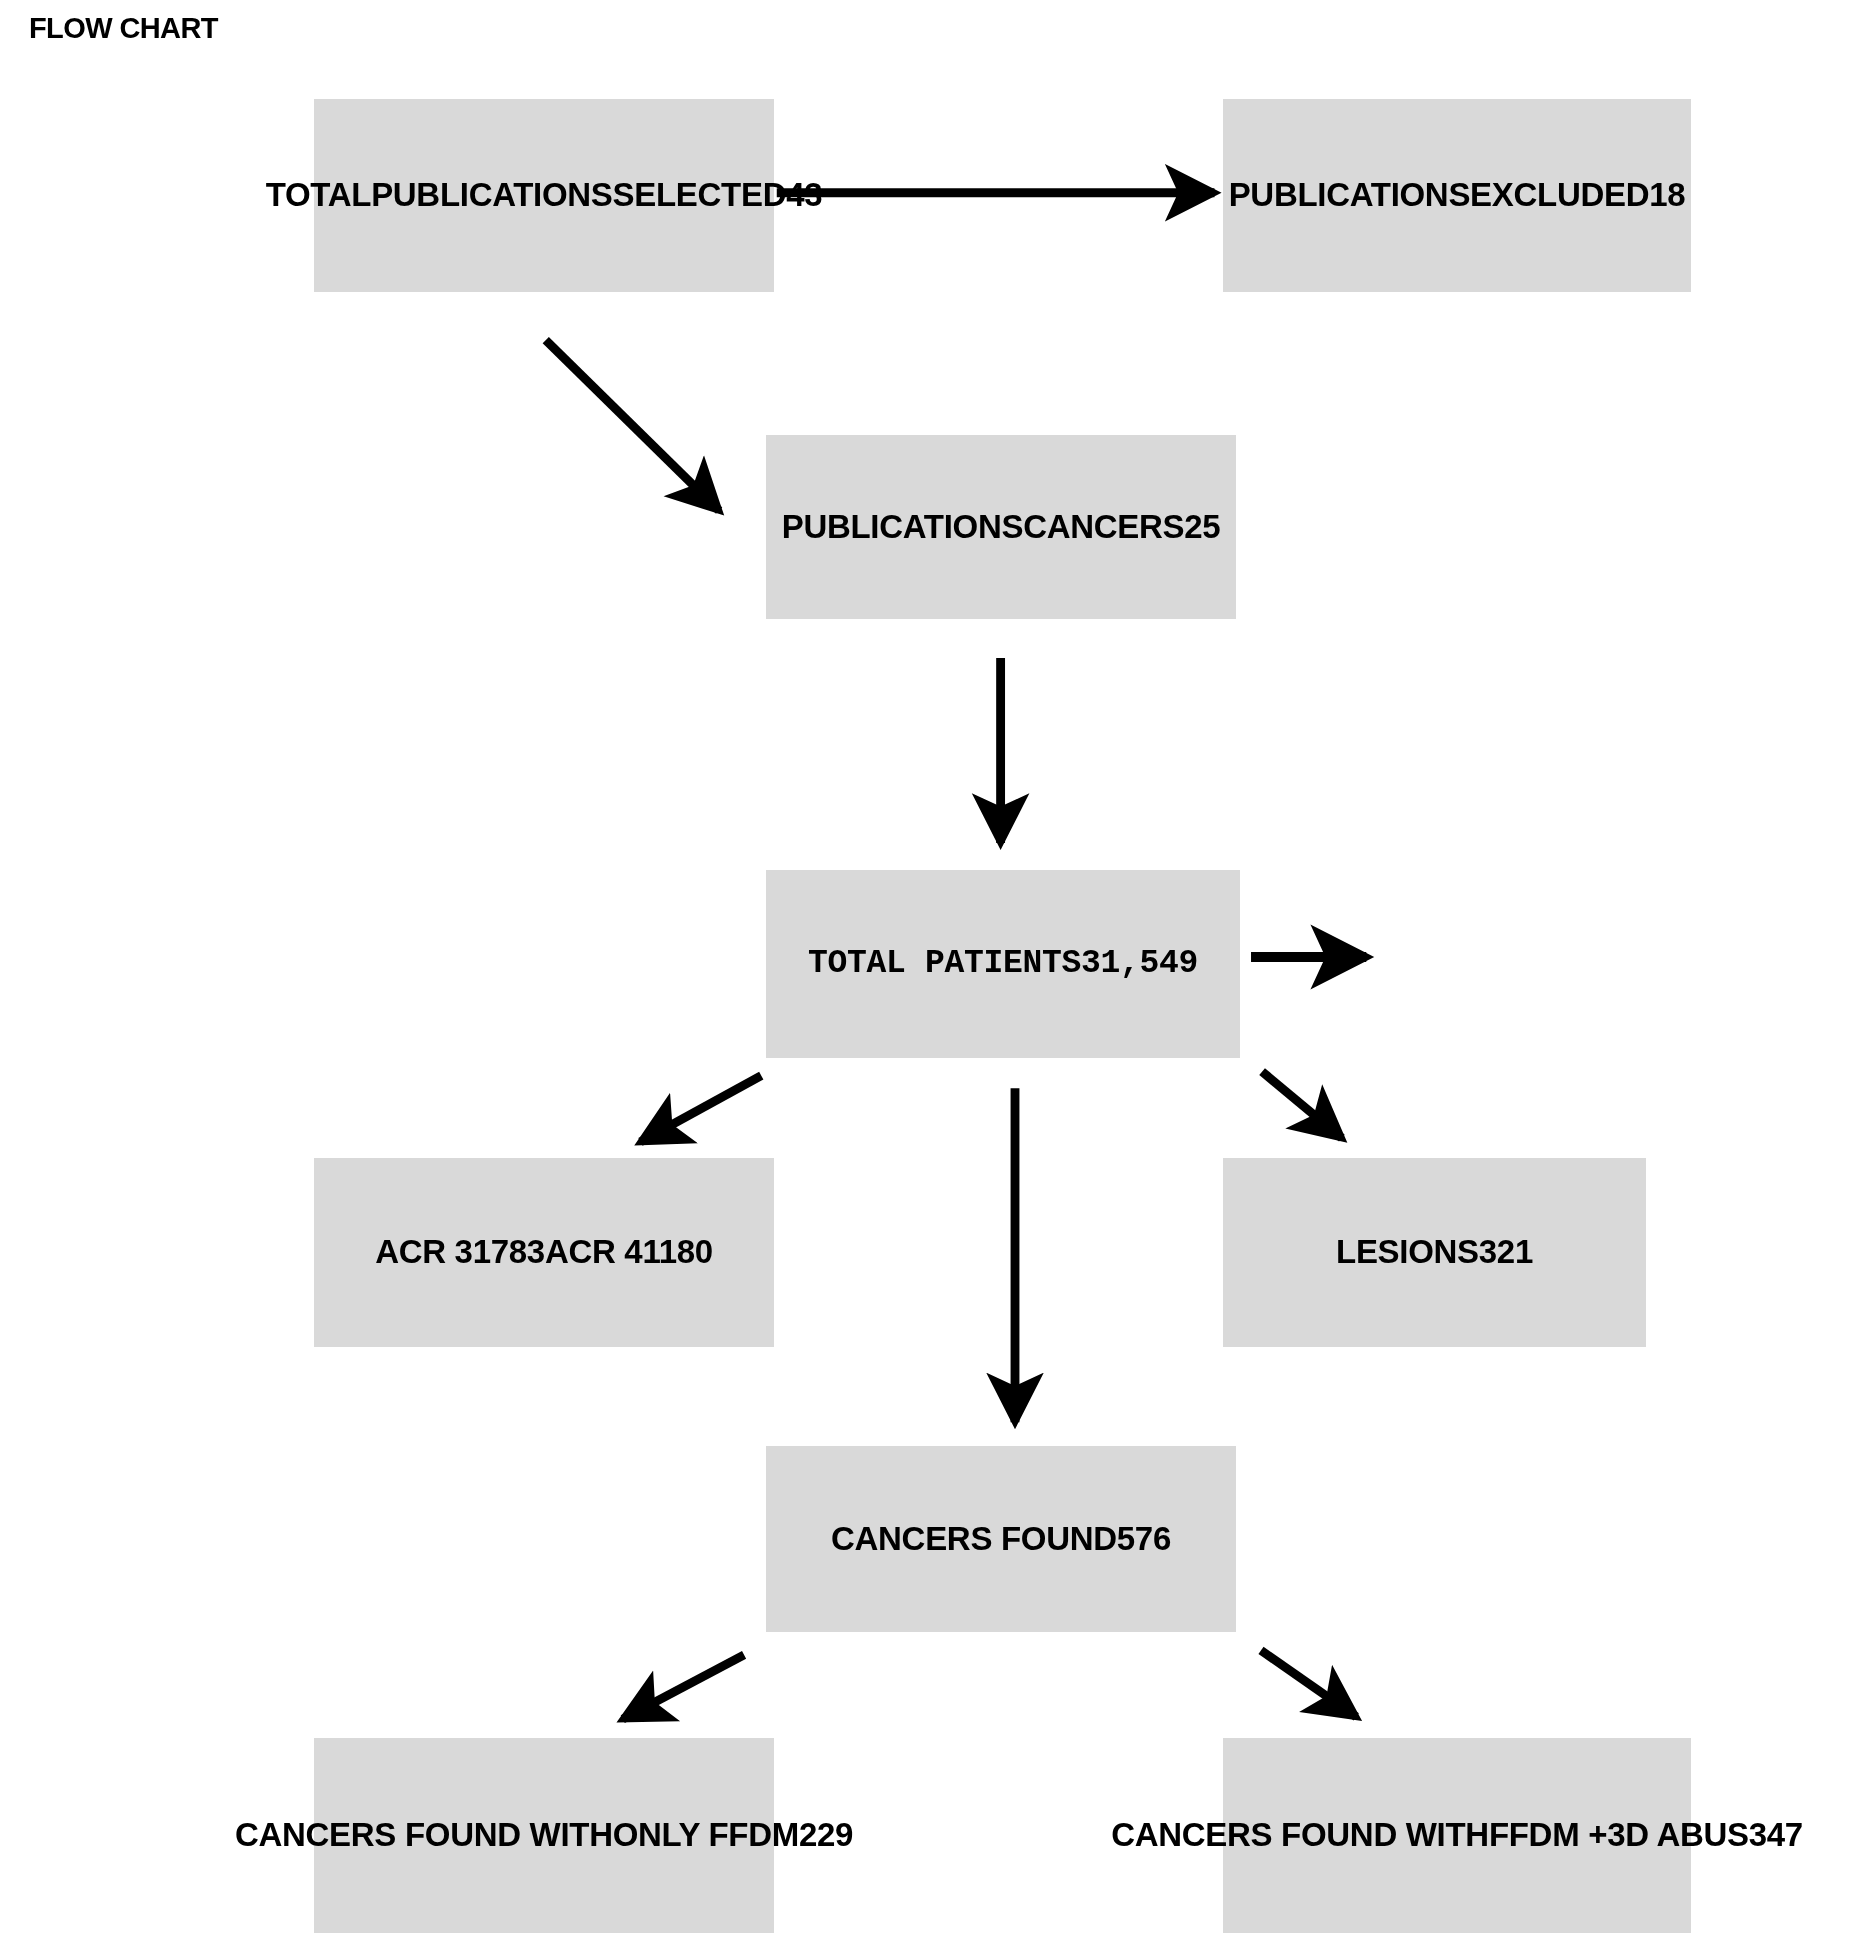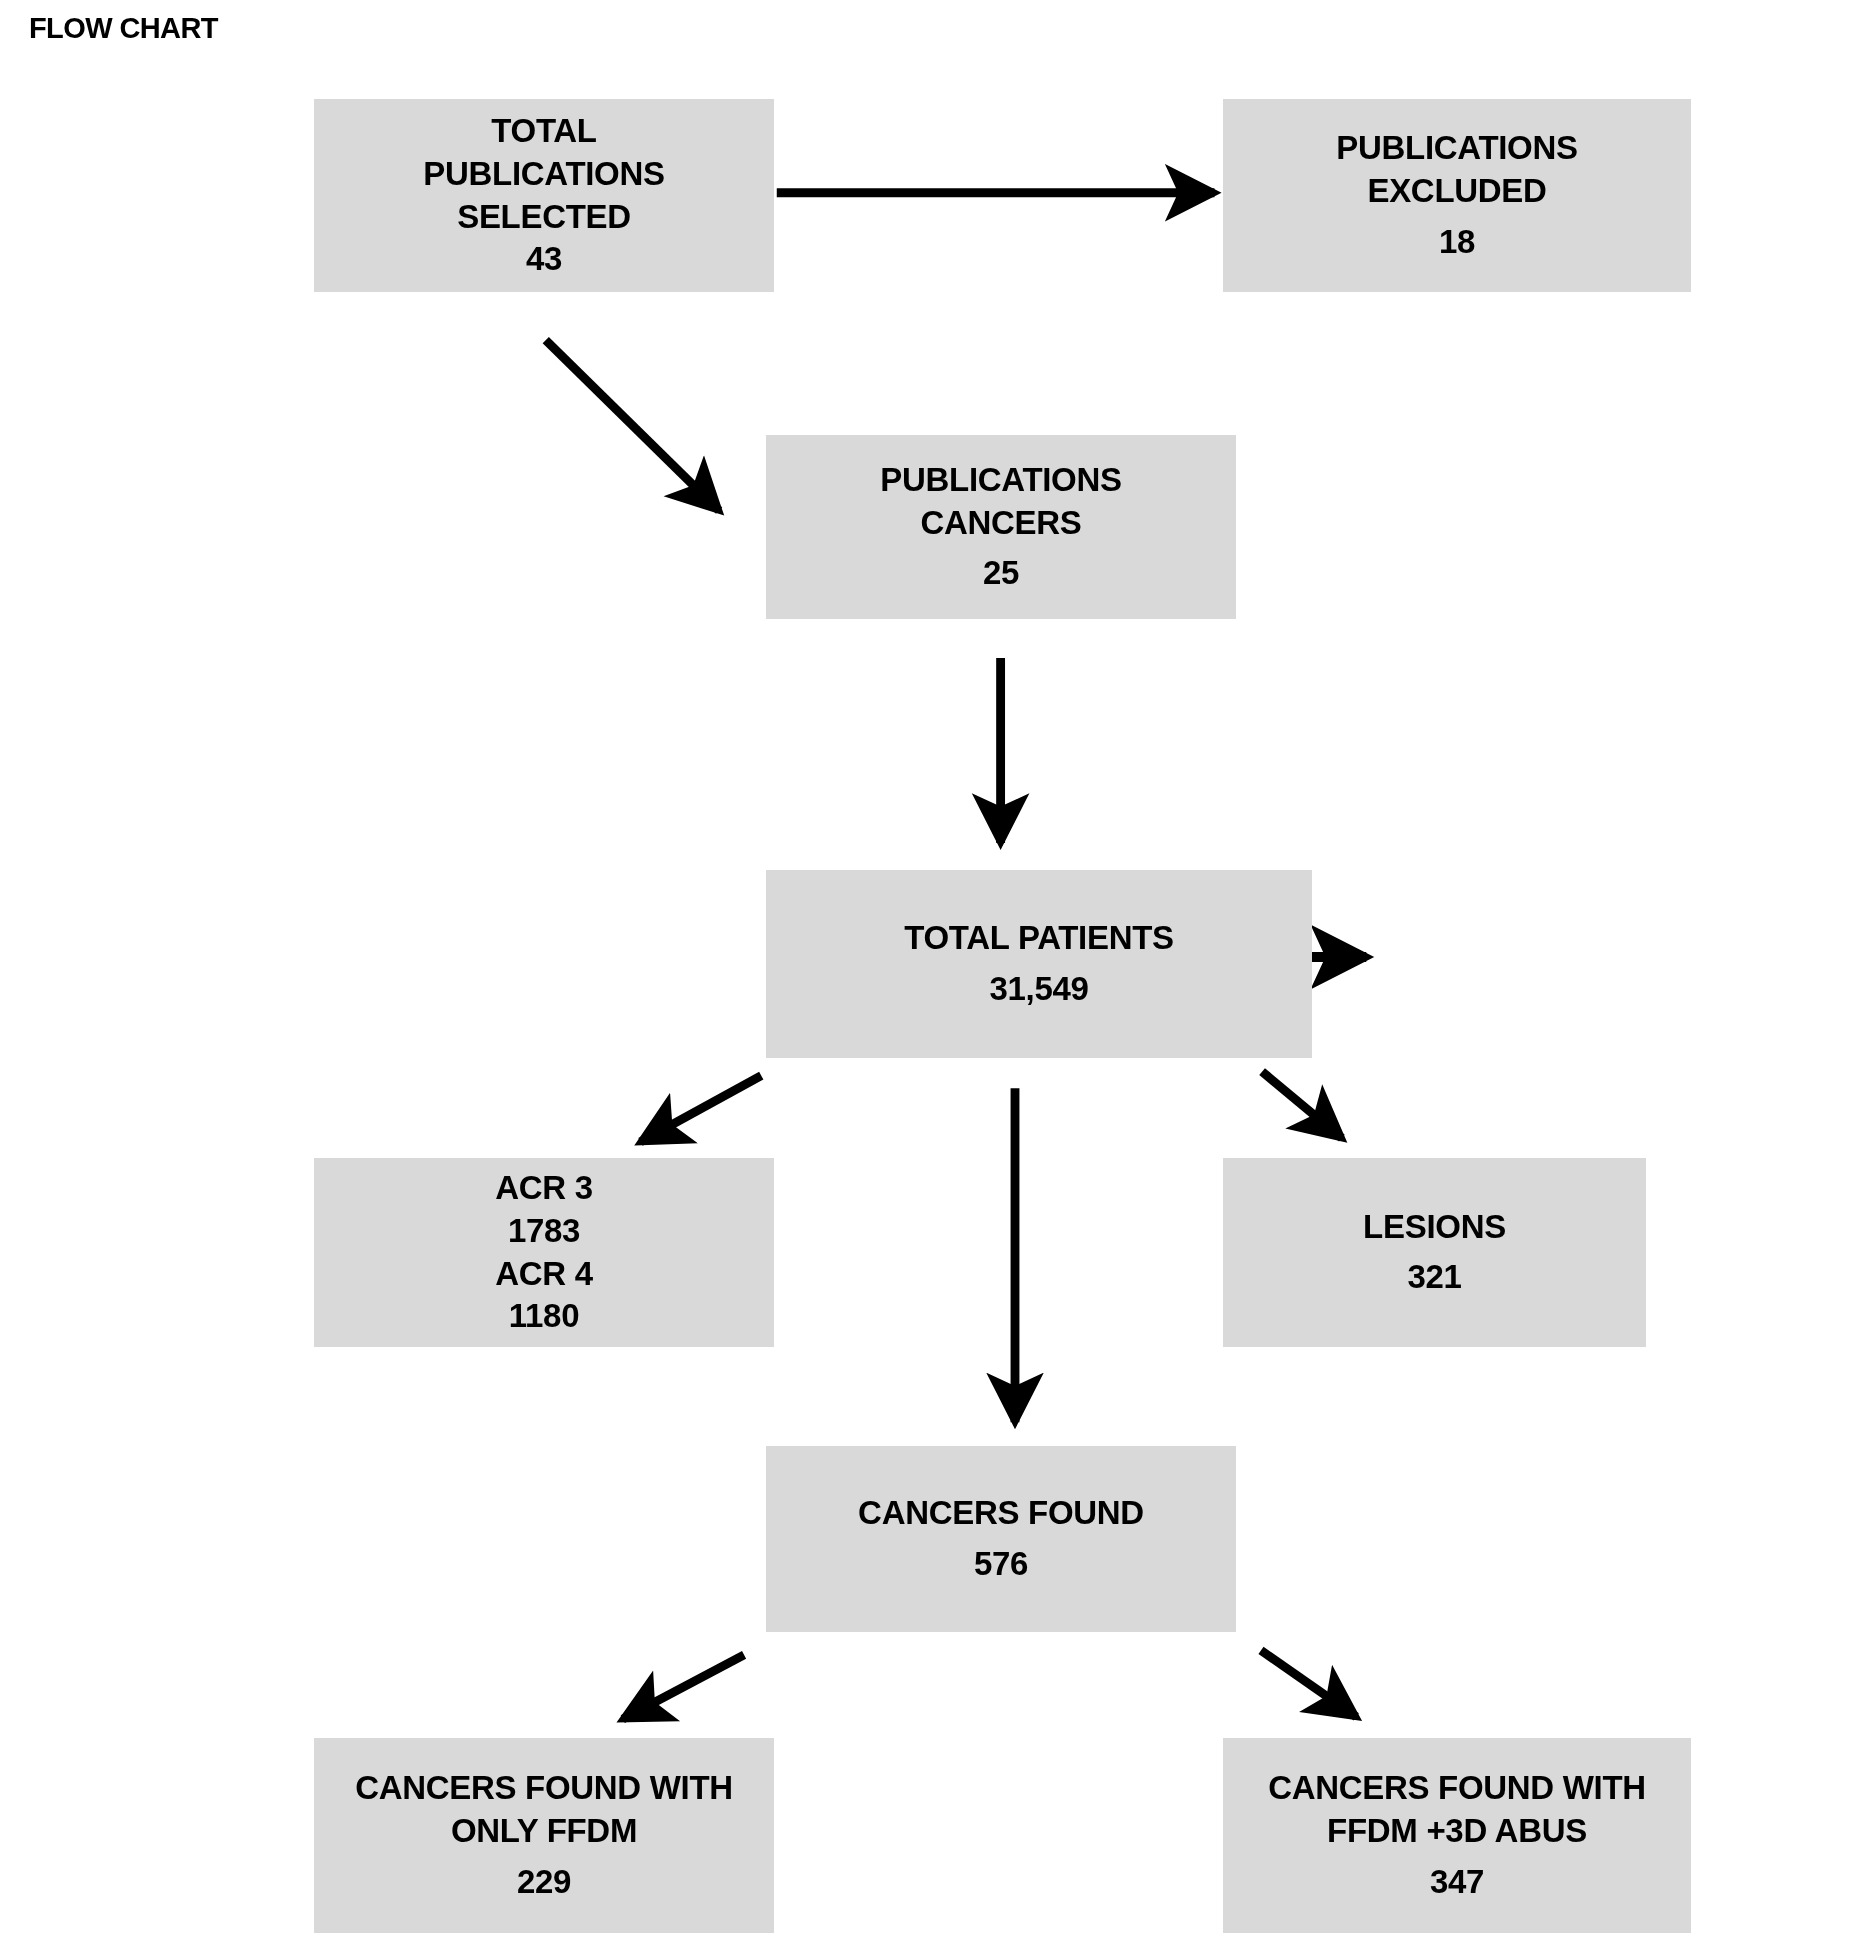--- a/index.html
+++ b/index.html
@@ -30,21 +30,21 @@
     left: 0;
     top: 0;
     width: 1871px;
     height: 1955px;
   }
   .node {
     position: absolute;
     background: #d9d9d9;
     color: #000000;
     display: flex;
-    flex-direction: column;
+    flex-direction: row;
     align-items: center;
     justify-content: center;
     text-align: center;
     font-weight: bold;
     font-size: 33px;
     line-height: 1.30;
     letter-spacing: -0.3px;
     box-sizing: border-box;
     padding: 0 10px;
   }
@@ -98,21 +98,21 @@
     <span class="line">18</span>
   </div>
 
   <div class="node" style="left:766px; top:435px; width:470px; height:184px;">
     <span class="line">PUBLICATIONS</span>
     <span class="line">CANCERS</span>
     <span class="gap-sm"></span>
     <span class="line">25</span>
   </div>
 
-  <div class="node" style="left:766px; top:870px; width:546px; height:188px;">
+  <div class="node" style="left:766px; top:870px; width:474px; height:188px;font-family:Liberation Mono, monospace;">
     <span class="line">TOTAL PATIENTS</span>
     <span class="gap-sm"></span>
     <span class="line">31,549</span>
   </div>
 
 
   <div class="node" style="left:314px; top:1158px; width:460px; height:189px;">
     <span class="line">ACR 3</span>
     <span class="line">1783</span>
     <span class="line">ACR 4</span>

